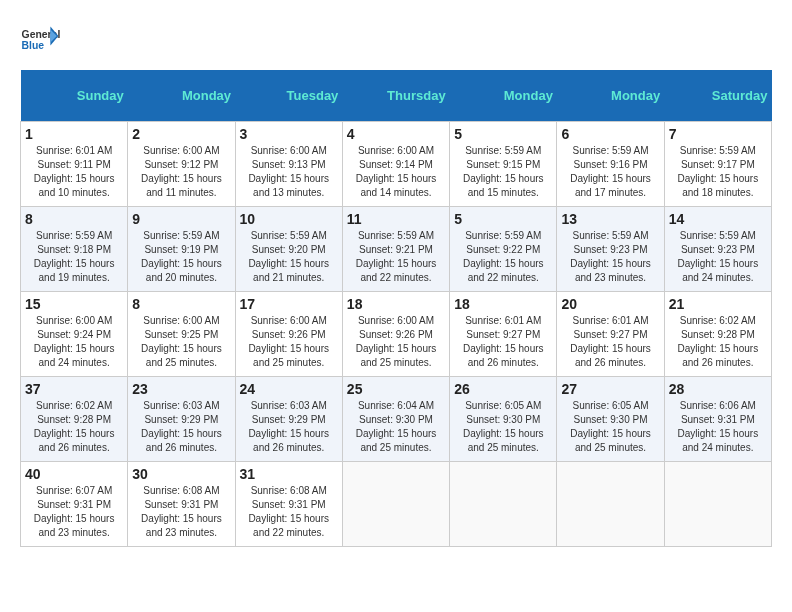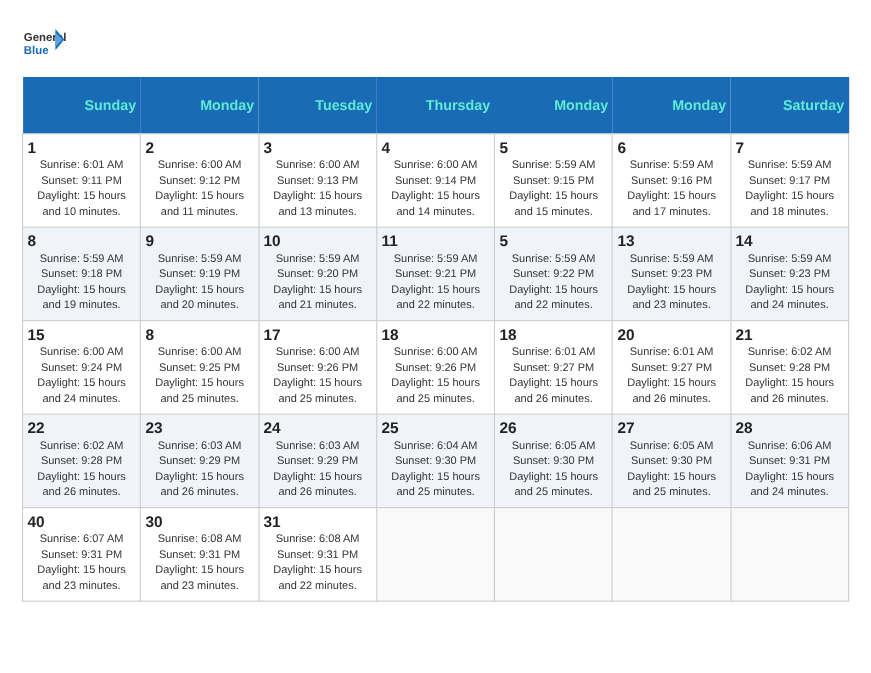--- a/index.html
+++ b/index.html
@@ -197,21 +197,21 @@
           <span class="day-num">20</span>
 <div class="day-info">Sunrise: 6:01 AM<br>Sunset: 9:27 PM<br>Daylight: 15 hours and 26 minutes.</div>
         </td>
         <td>
           <span class="day-num">21</span>
 <div class="day-info">Sunrise: 6:02 AM<br>Sunset: 9:28 PM<br>Daylight: 15 hours and 26 minutes.</div>
         </td>
       </tr>
       <tr>
         <td>
-          <span class="day-num">22</span>
+          <span class="day-num">37</span>
 <div class="day-info">Sunrise: 6:02 AM<br>Sunset: 9:28 PM<br>Daylight: 15 hours and 26 minutes.</div>
         </td>
         <td>
           <span class="day-num">23</span>
 <div class="day-info">Sunrise: 6:03 AM<br>Sunset: 9:29 PM<br>Daylight: 15 hours and 26 minutes.</div>
         </td>
         <td>
           <span class="day-num">24</span>
 <div class="day-info">Sunrise: 6:03 AM<br>Sunset: 9:29 PM<br>Daylight: 15 hours and 26 minutes.</div>
         </td>

